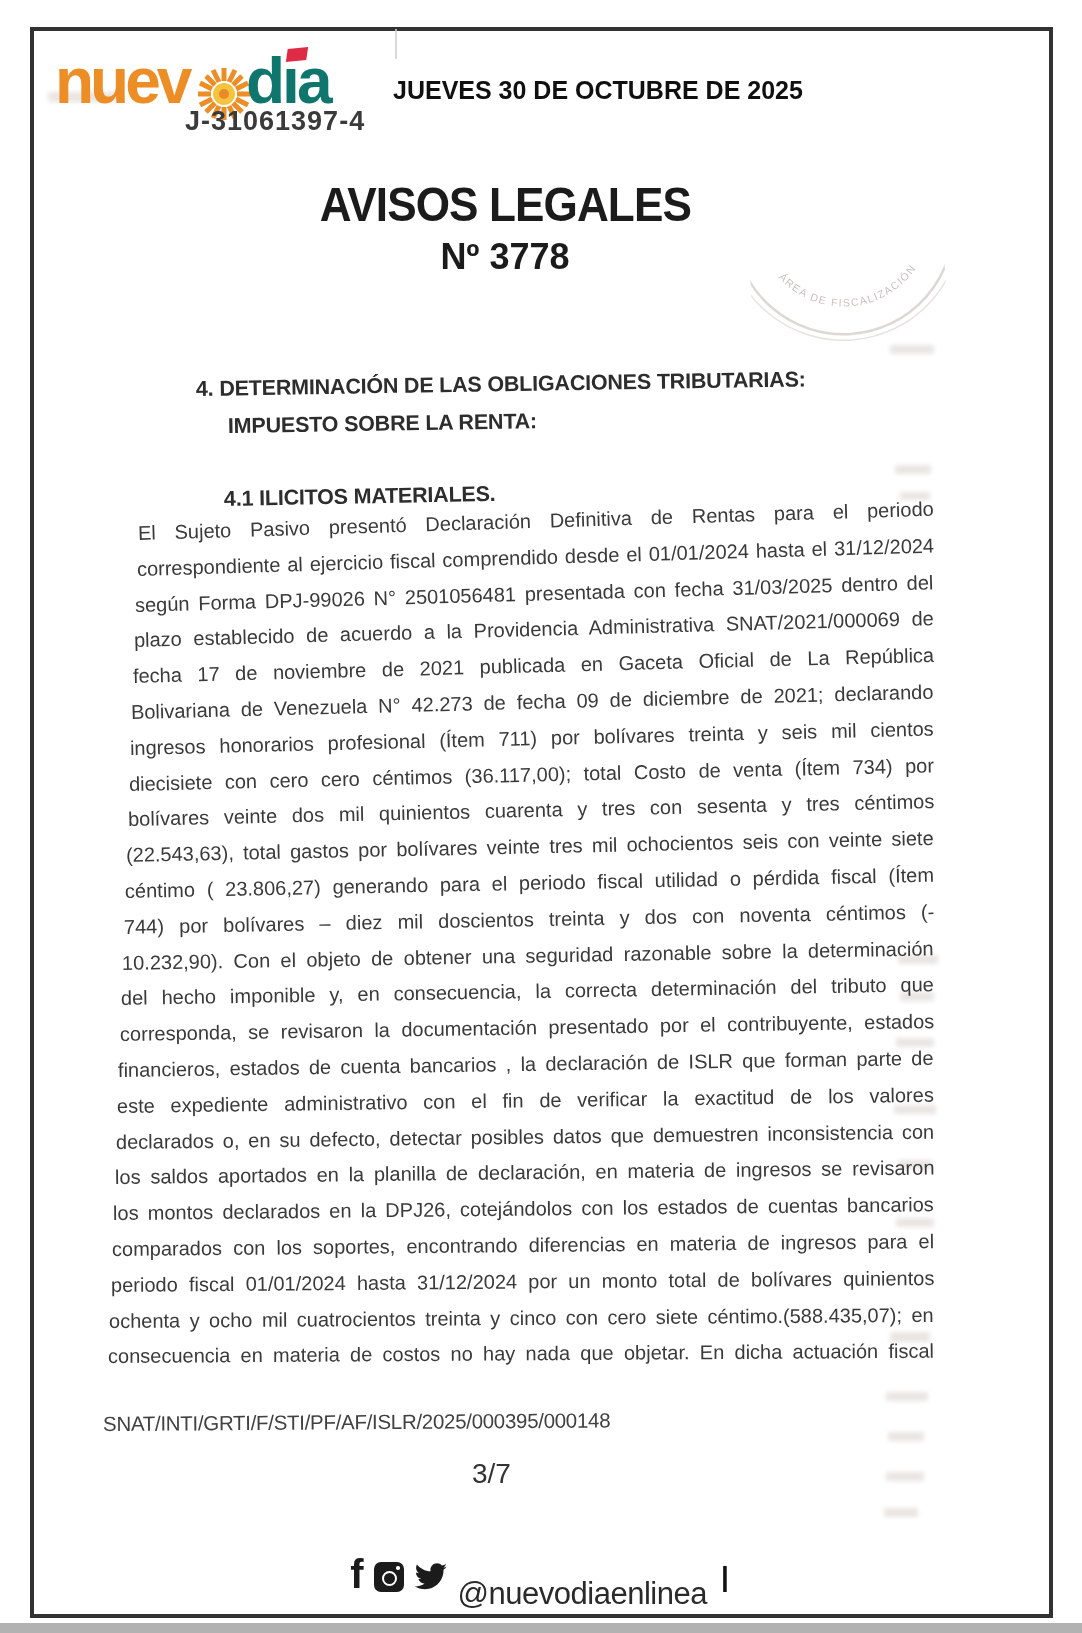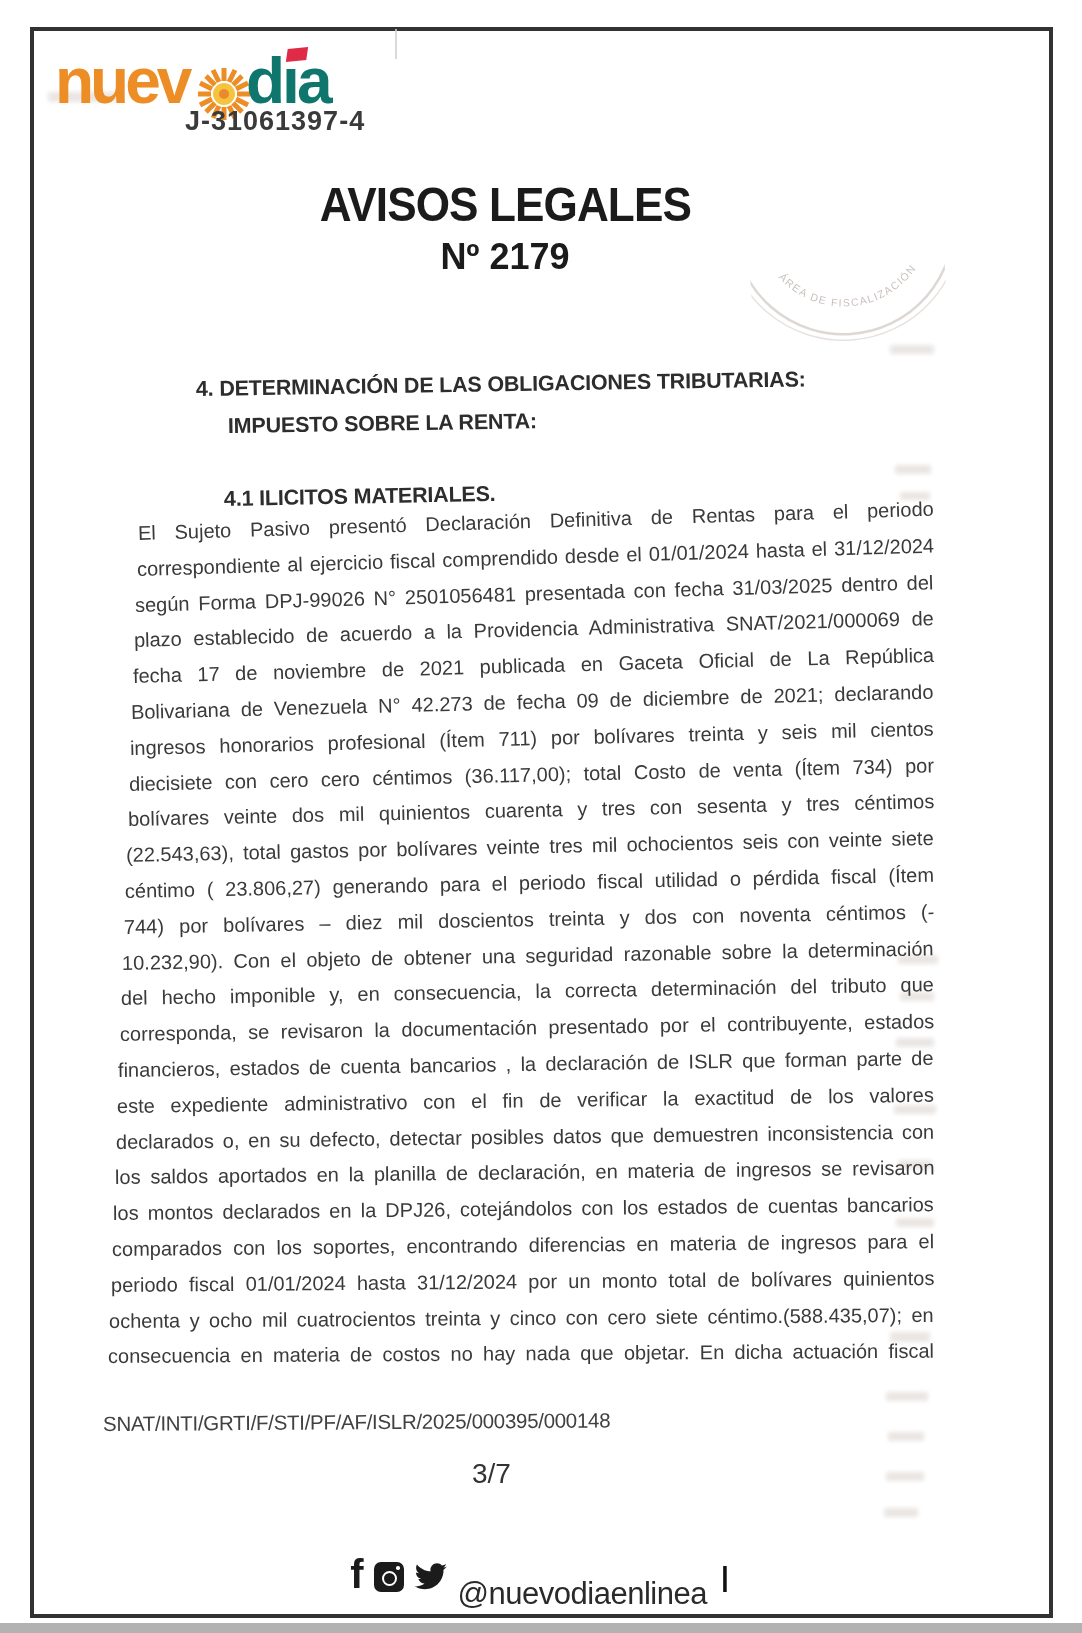--- a/index.html
+++ b/index.html
@@ -145,25 +145,26 @@
       <line x1="15" y1="50" x2="21" y2="38"></line>
         <line x1="31" y1="14" x2="37" y2="2"></line>
     </g>
     <circle cx="26" cy="26" r="11" fill="#F6C33E"></circle>
     <circle cx="26" cy="26" r="5" fill="#E98A2B"></circle>
   </svg>
   <div class="logo-black"><span>d</span><span>ı</span><span>a</span></div>
   <div class="logo-accent"></div>
   <div class="logo-reg">J-31061397-4</div>
 
+  <div class="edition-date">JUEVES 30 DE OCTUBRE DE 2025</div>
 
 
   <div class="title-wrap">
     <div class="title-main">AVISOS LEGALES</div>
-    <div class="title-number">Nº 2179</div>
+    <div class="title-number">Nº 3778</div>
   </div>
 
   <svg class="stamp" width="195" height="100" viewBox="0 0 195 100">
     <circle cx="97" cy="-28" r="110" fill="none" stroke="#9b8880" stroke-width="2.5" opacity=".55"></circle>
     <circle cx="97" cy="-30" r="118" fill="none" stroke="#9b8880" stroke-width="1.5" opacity=".4"></circle>
     <path id="stamp-arc" d="M 20,8 A 88,88 0 0 0 175,8" fill="none"></path>
     <text font-size="10.5" letter-spacing="1.5" fill="#8d7a72" opacity=".8" font-family="Liberation Sans, sans-serif">
       <textPath href="#stamp-arc" startOffset="50%" text-anchor="middle">ÁREA DE FISCALIZACIÓN</textPath>
     </text>
   </svg>

